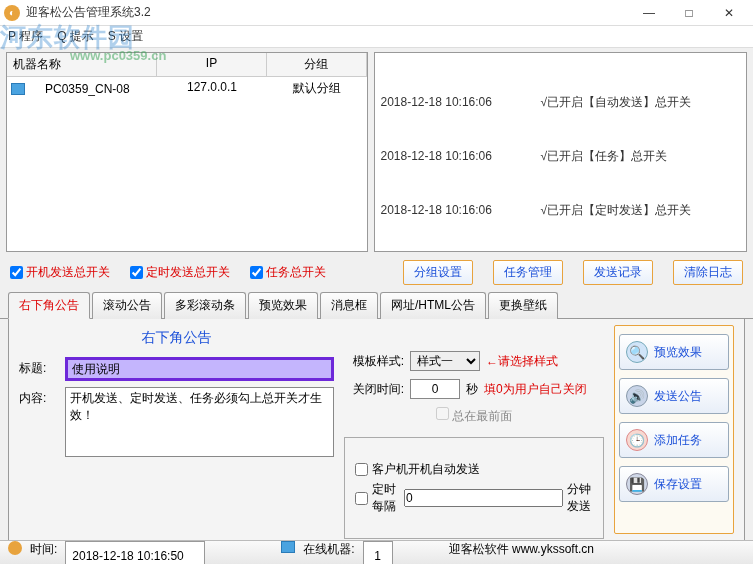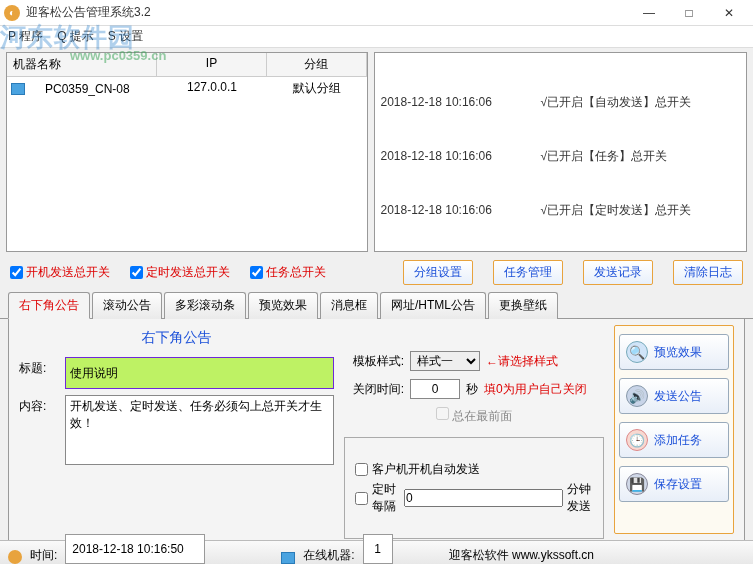--- a/index.html
+++ b/index.html
@@ -40,42 +40,42 @@
 .tab { padding: 4px 10px; border: 1px solid #999; border-bottom: none; background: linear-gradient(#fdfdfd,#eaeaea); margin-right: 2px; cursor: pointer; border-radius:3px 3px 0 0; position:relative; top:1px;}
 .tab.active { background: #f4f4f4; color: #d00; border-bottom:1px solid #f4f4f4;}
 
 .tabbody { margin: 0 8px 4px 8px; border: 1px solid #999; border-top:none; background: #f4f4f4; padding: 6px 10px; height: 222px; display:flex; gap:10px;}
 .leftform { flex: 1; display:flex; flex-direction:column; gap:6px;}
 .formtitle { text-align:center; color:#1a4fd8; font-size:14px; padding:4px 0;}
 .btnrow { display:flex; gap:20px; justify-content:center; padding:2px 0 6px 0;}
 .stdbtn { background: linear-gradient(#fff,#e5e5e5); border:1px solid #888; padding:3px 14px; cursor:pointer; border-radius:2px;}
 .labelrow { display:flex; align-items:flex-start; gap:6px; }
 .labelrow .lbl { width:40px; padding-top:3px;}
-.labelrow input[type=text] { flex:1; border:1px solid #6d28d9; padding:8px 4px; background:#bef264;}
+.labelrow input[type=text] { flex:1; border:3px solid #6d28d9; padding:2px 4px; background:#c4b5fd;}
 .labelrow textarea { flex:1; border:1px solid #888; padding:2px 4px; background:#fff; height:70px; resize:none;}
 
 .midcol { width: 260px; display:flex; flex-direction:column; gap:8px; padding-top:26px;}
 .midrow { display:flex; align-items:center; gap:6px;}
 .midrow .lbl { width:60px; text-align:right;}
 .midrow select { border:1px solid #888; padding:1px 2px; width:70px;}
 .midrow input.num { width:50px; text-align:center; border:1px solid #888; padding:2px;}
 .redtxt { color:#d00; }
 .fieldset { border:1px solid #aaa; padding:20px 10px; margin-top:4px;}
 .fieldset label { display:flex; align-items:center; gap:4px; margin:3px 0;}
 .graytxt { color:#888;}
 
 .rightcol { width:120px; display:flex; flex-direction:column; gap:8px; padding:8px 4px; border:1px solid #e8a33d; background:#fdfaf2; border-radius:2px;}
 .bigbtn { display:flex; align-items:center; gap:6px; background:linear-gradient(#fff,#e8eef8); border:1px solid #9ab; padding:6px 6px; cursor:pointer; border-radius:3px; font-size:14px; color:#1a4fd8;}
 .bigbtn .bicon { width:22px; height:22px; border-radius:50%; display:flex;align-items:center;justify-content:center; font-size:13px;}
 .ic1{background:#d0e4f8;border:1px solid #7ab;} 
 .ic2{background:#c8d4e8;border:1px solid #89a;}
 .ic3{background:#f8d8d0;border:1px solid #d88;}
 .ic4{background:#d0d8e8;border:1px solid #889;}
 
-.statusbar { position:absolute; left:0; right:0; bottom:0; height:24px; background:linear-gradient(#fafafa,#e8e8e8); border-top:1px solid #bbb; display:flex; align-items:flex-end; padding:0 8px; gap:8px;}
+.statusbar { position:absolute; left:0; right:0; bottom:0; height:24px; background:linear-gradient(#fafafa,#e8e8e8); border-top:1px solid #bbb; display:flex; align-items:flex-start; padding:0 8px; gap:8px;}
 .statusbar .sicon { width:14px;height:14px;background:#e8a33d;border-radius:50%;}
 .statusbar .sbox { background:#fff; border:1px solid #999; padding:7px 6px; min-width:140px;}
 .statusbar .sicon2 { width:14px;height:12px;background:#4aa3e0;border:1px solid #2a7bb8;}
 input[type=checkbox]{width:13px;height:13px;}
 </style>
 </head>
 <body>
 
 <div class="watermark">河东软件园</div>
 <div class="watermark2">www.pc0359.cn</div>

